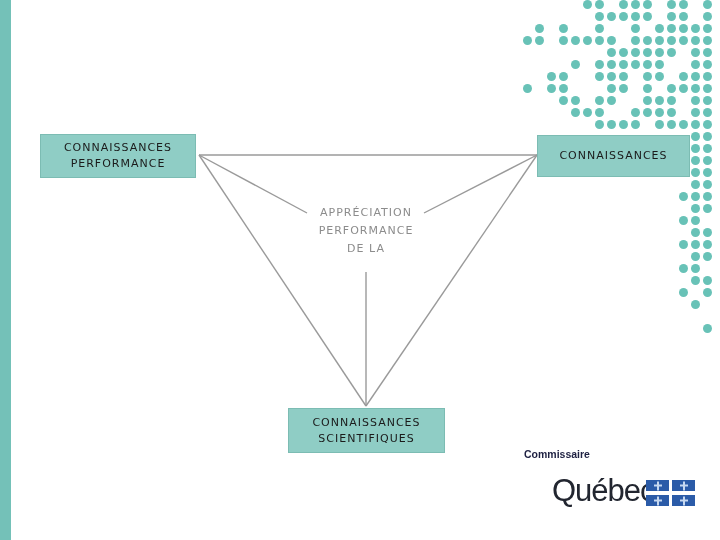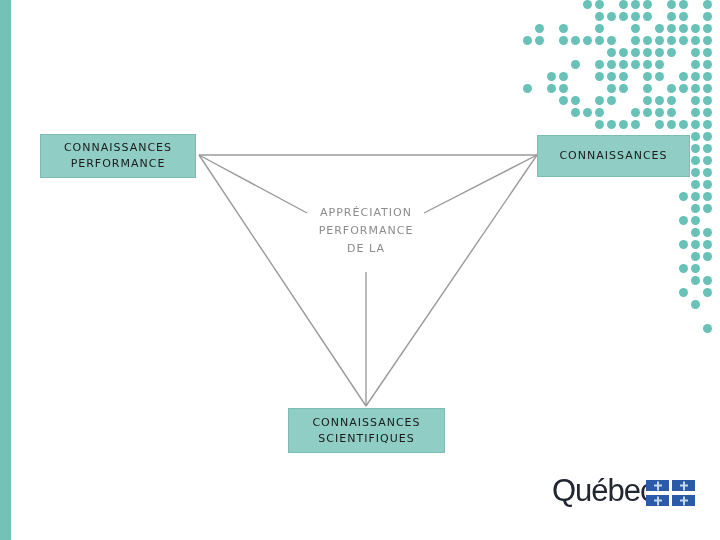--- a/index.html
+++ b/index.html
@@ -227,20 +227,21 @@
   </div>
 
   <div id="center-label">
     <div>APPRÉCIATION</div>
     <div>PERFORMANCE</div>
     <div>DE LA</div>
   </div>
 
 
   <div id="logo">
+    <div class="logo-line">Commissaire</div>
     <div id="logo-wordmark">Québec</div>
     <div id="quebec-flag">
       <div class="flag-quadrant fq-tl">
           <span class="fleur"></span>
         </div>
       <div class="flag-quadrant fq-tr">
           <span class="fleur"></span>
         </div>
       <div class="flag-quadrant fq-bl">
           <span class="fleur"></span>

